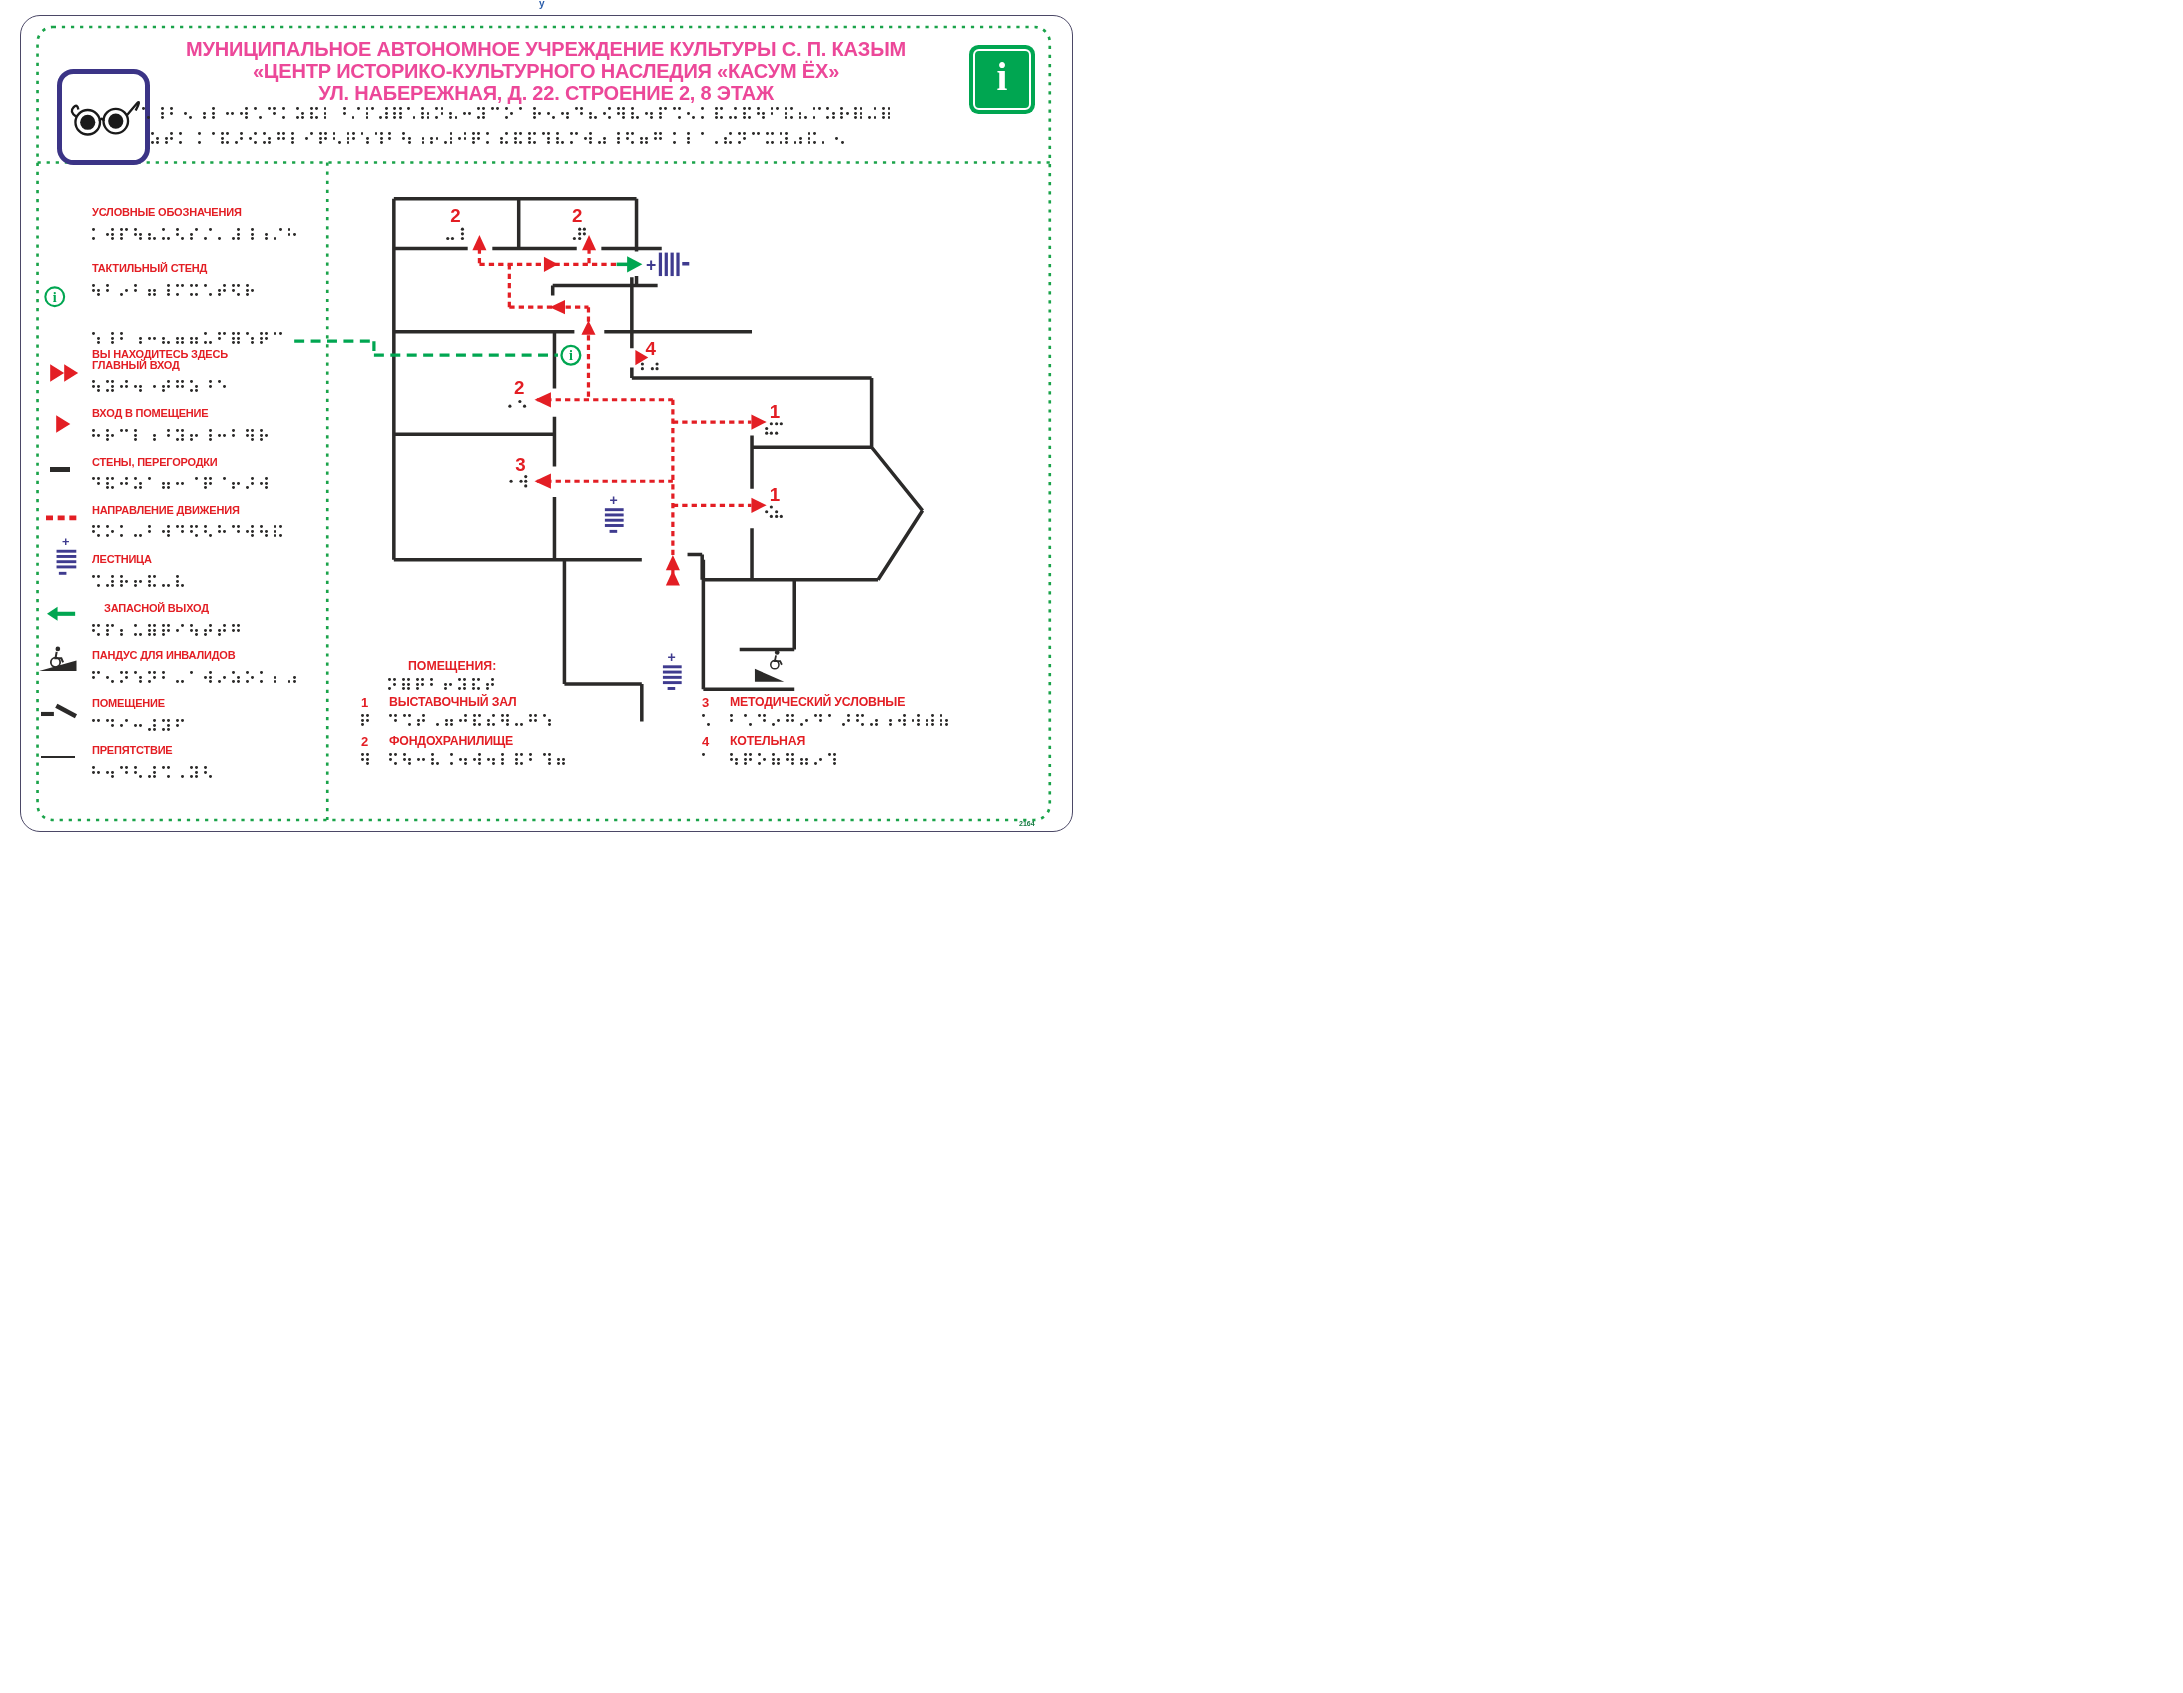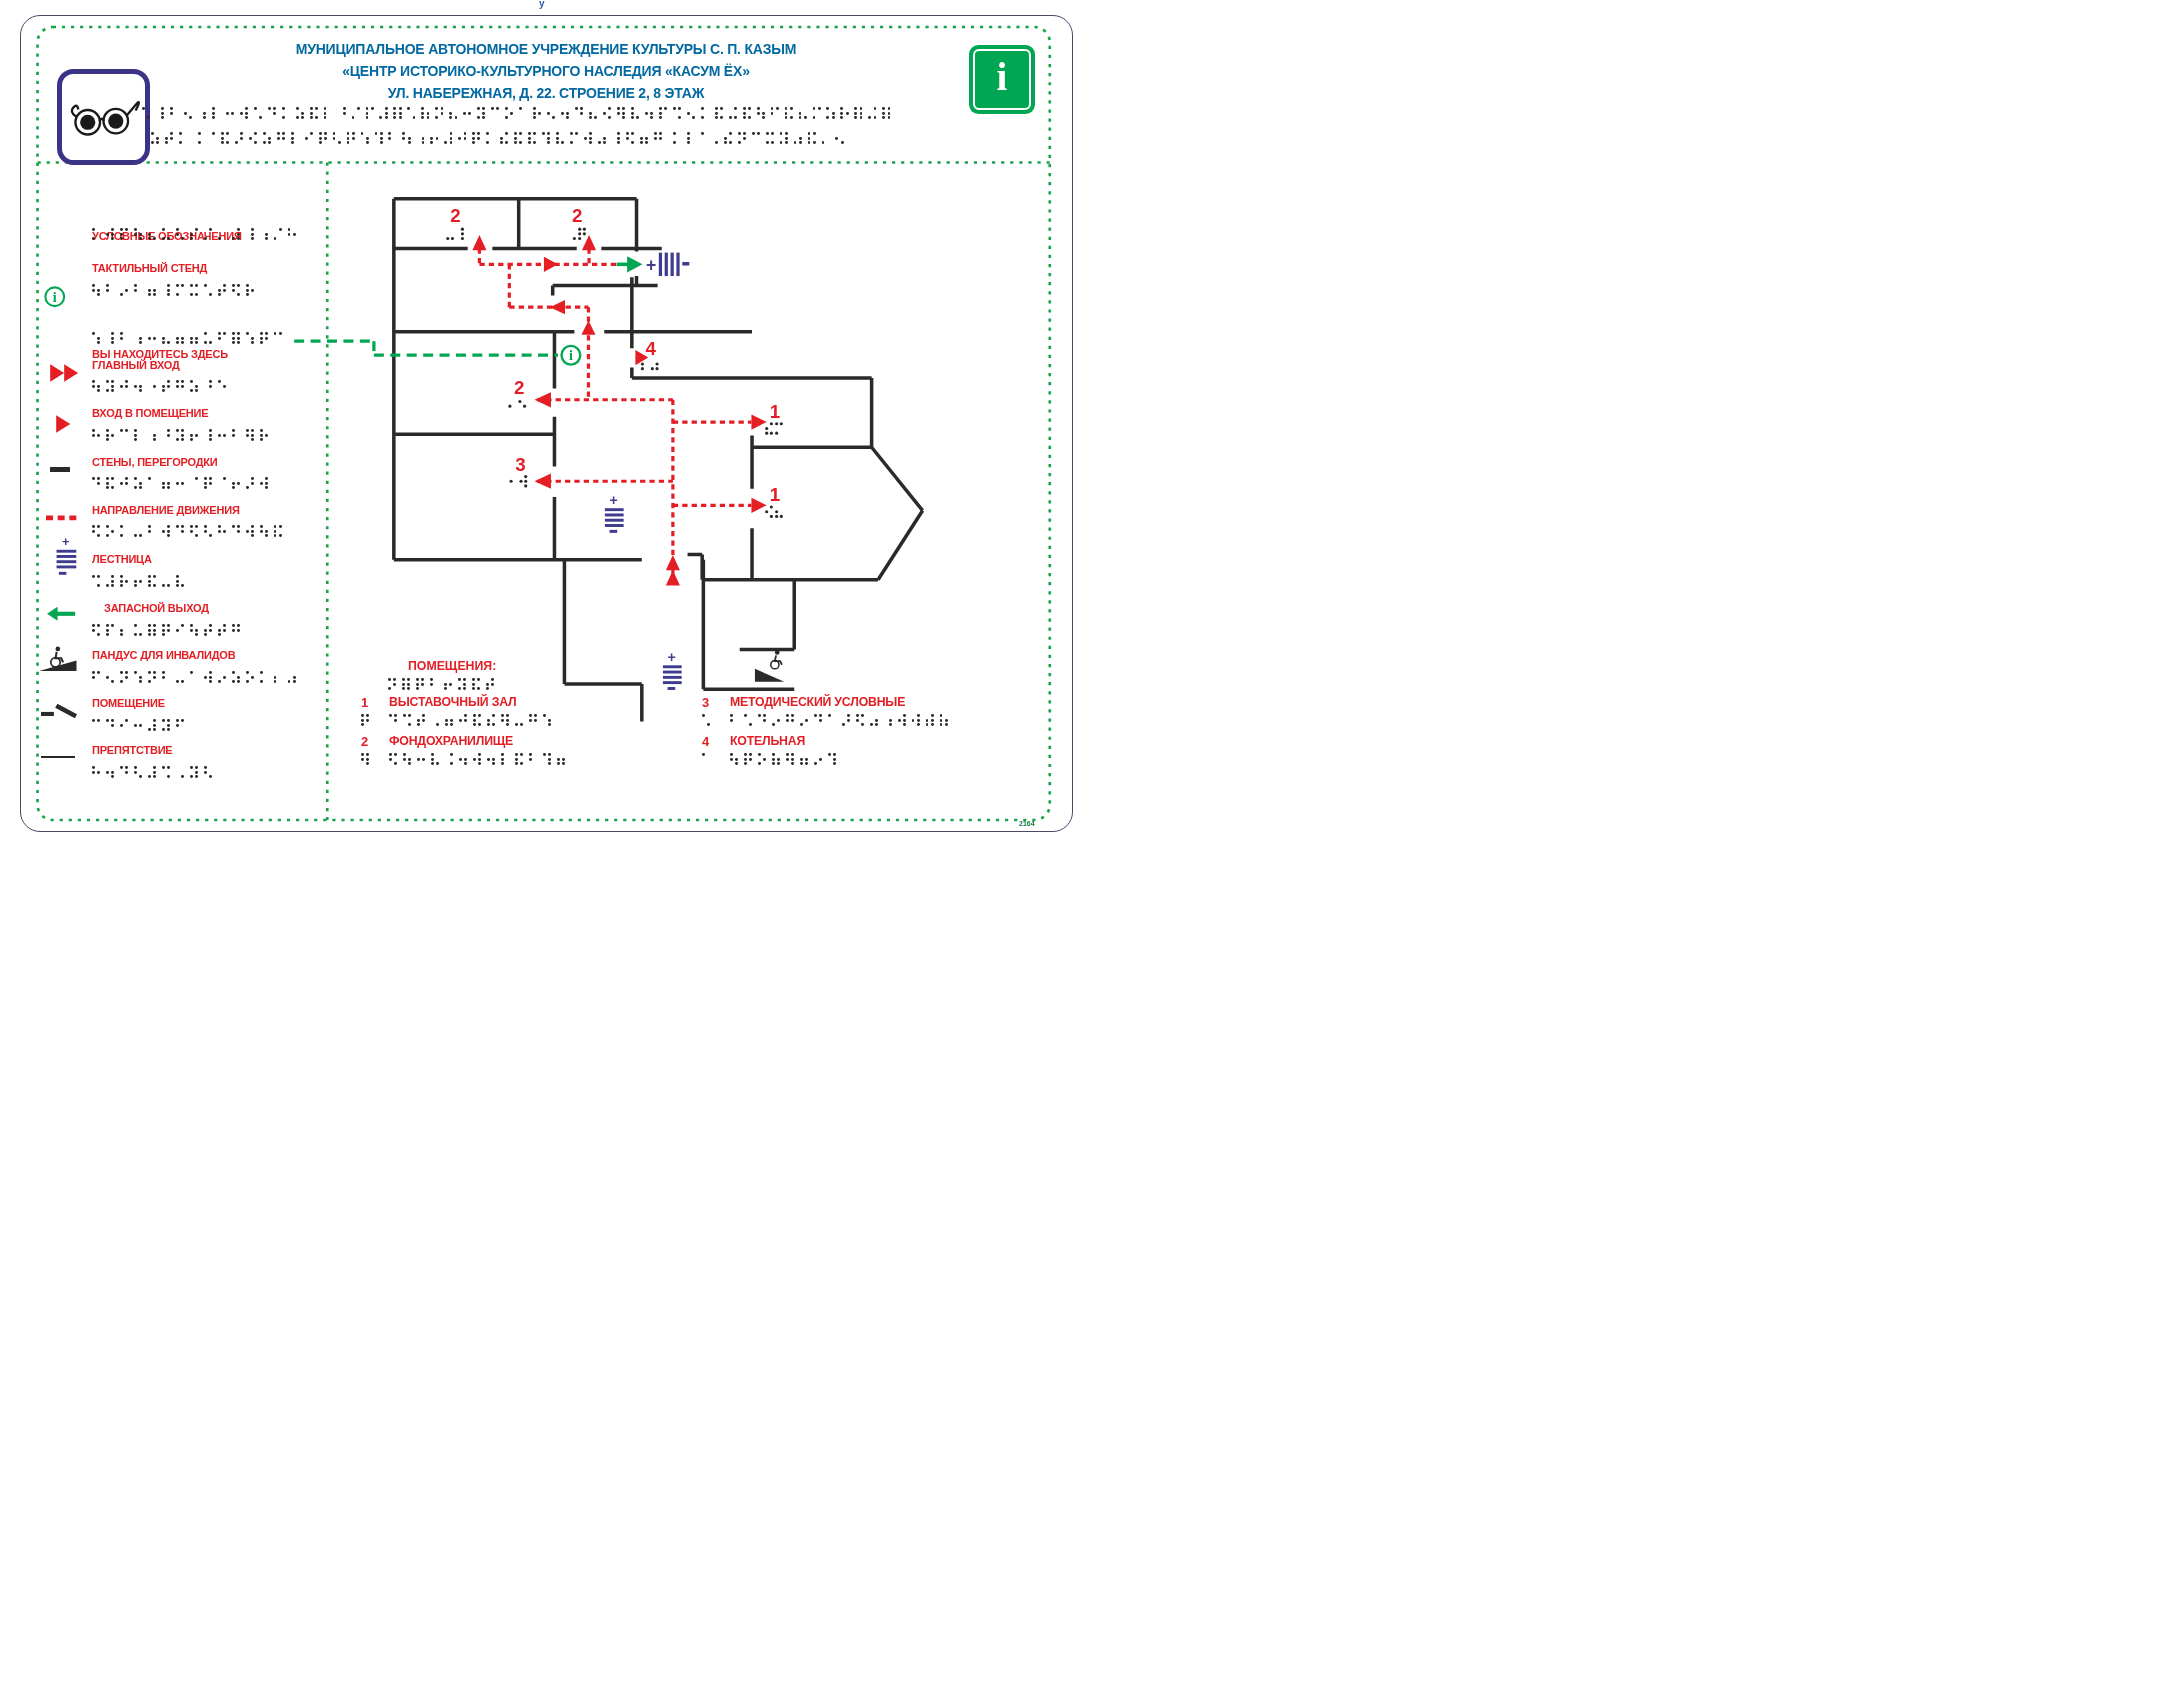--- a/index.html
+++ b/index.html
@@ -2,21 +2,21 @@
 <html style="font-size:9.4px"><head>
 <meta charset="utf-8">
 <style>
   html,body{margin:0;padding:0;background:#ffffff;}
   .sign{position:relative;width:1092px;height:847px;background:#fff;
         font-family:"Liberation Sans",sans-serif;overflow:hidden;}
   .outer-border{position:absolute;left:20px;top:15.2px;width:1051px;height:815px;
         border:1.8px solid #4b4866;border-radius:20px;}
   .abs{position:absolute;}
   .title-block{position:absolute;left:88px;right:88px;top:38px;text-align:center;}
-  .title-line{font-size:14px;line-height:22px;color:#0369a1;font-weight:bold;letter-spacing:-0.2px;}
+  .title-line{font-size:20px;line-height:22px;color:#ec4899;font-weight:bold;letter-spacing:-0.2px;}
   
   .braille{position:absolute;display:flex;}
   .bcell{display:inline-grid;grid-template-columns:2.9px 2.9px;grid-auto-rows:2.9px;
          gap:1.8px 2.3px;margin-right:5.9px;}
   .bdot{width:2.9px;height:2.9px;border-radius:50%;background:#2b2a29;}
   .bdot.off{visibility:hidden;}
   
   .leg-label{position:absolute;color:#e31e24;font-weight:bold;font-size:11px;white-space:nowrap;letter-spacing:-0.2px;}
   .leg-icon{position:absolute;}
   
@@ -903,21 +903,21 @@
         <span class="bdot off"></span>
         <span class="bdot"></span>
       </span>
     </div>
 
   <div class="info-box">
     <div class="info-inner"></div>
     <div class="info-i">i</div>
   </div>
 
-  <div class="leg-label" style="left:92px;top:206px;margin-top:24px;">УСЛОВНЫЕ ОБОЗНАЧЕНИЯ</div>
+  <div class="leg-label" style="left:92px;top:206px;">УСЛОВНЫЕ ОБОЗНАЧЕНИЯ</div>
   <div class="braille" style="left:92px;top:228px;">
       <span class="bcell">
         <span class="bdot"></span>
         <span class="bdot off"></span>
         <span class="bdot off"></span>
         <span class="bdot off"></span>
         <span class="bdot"></span>
         <span class="bdot off"></span>
       </span>
       <span class="bcell">

